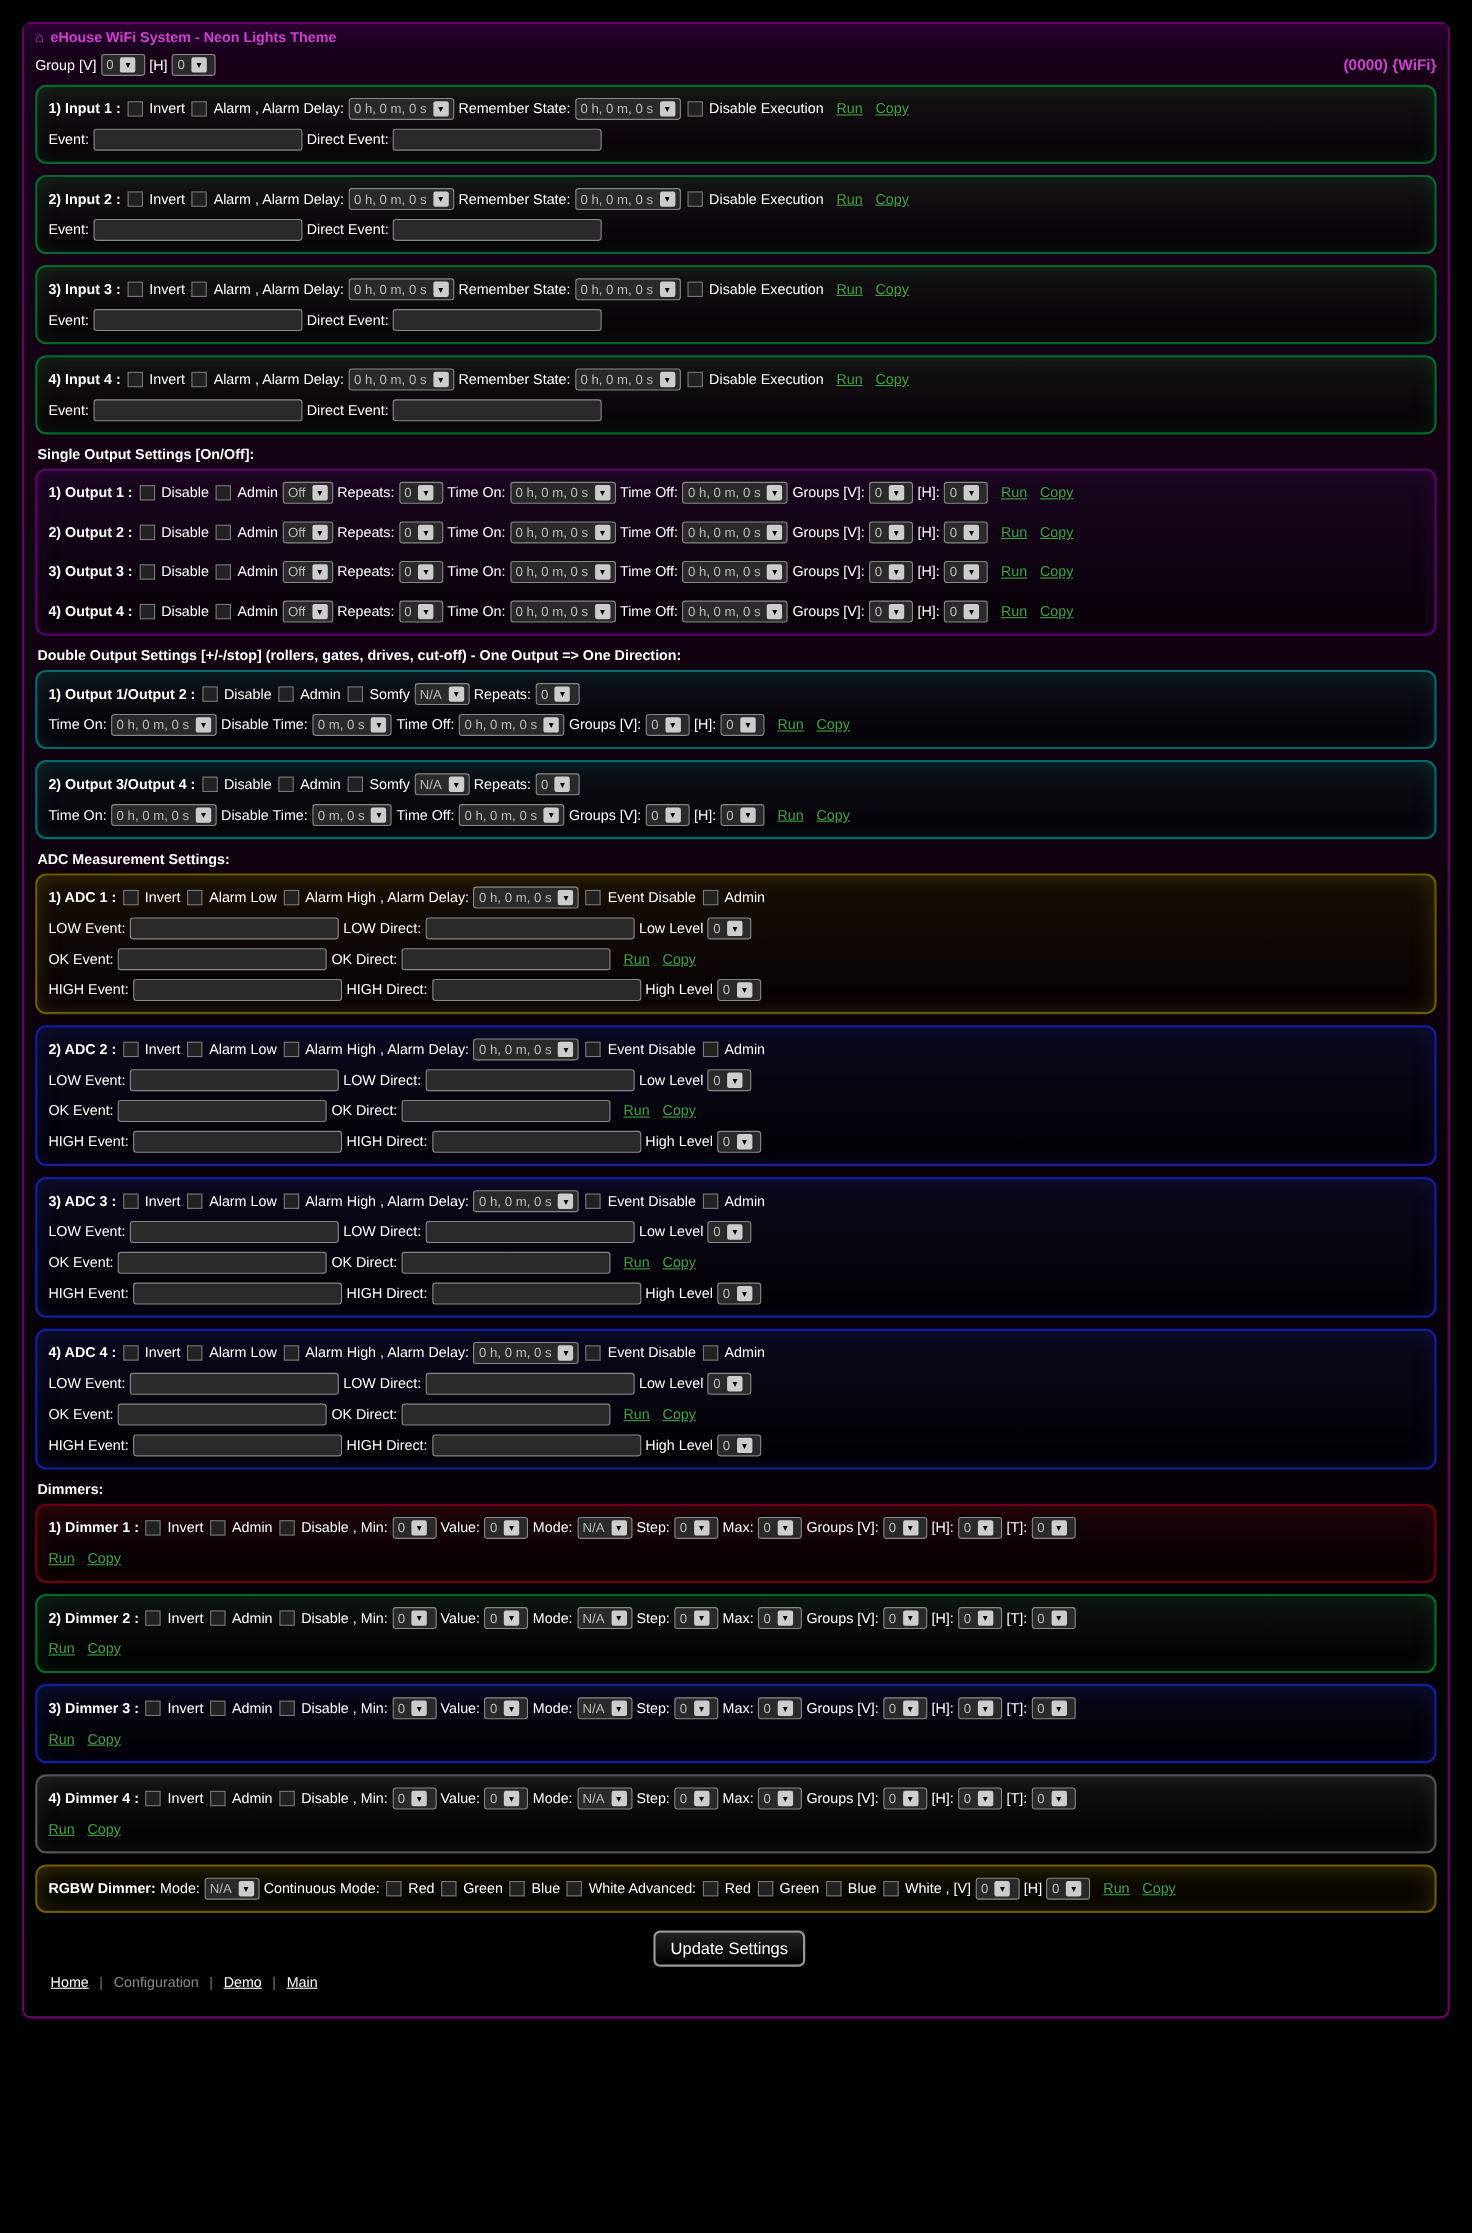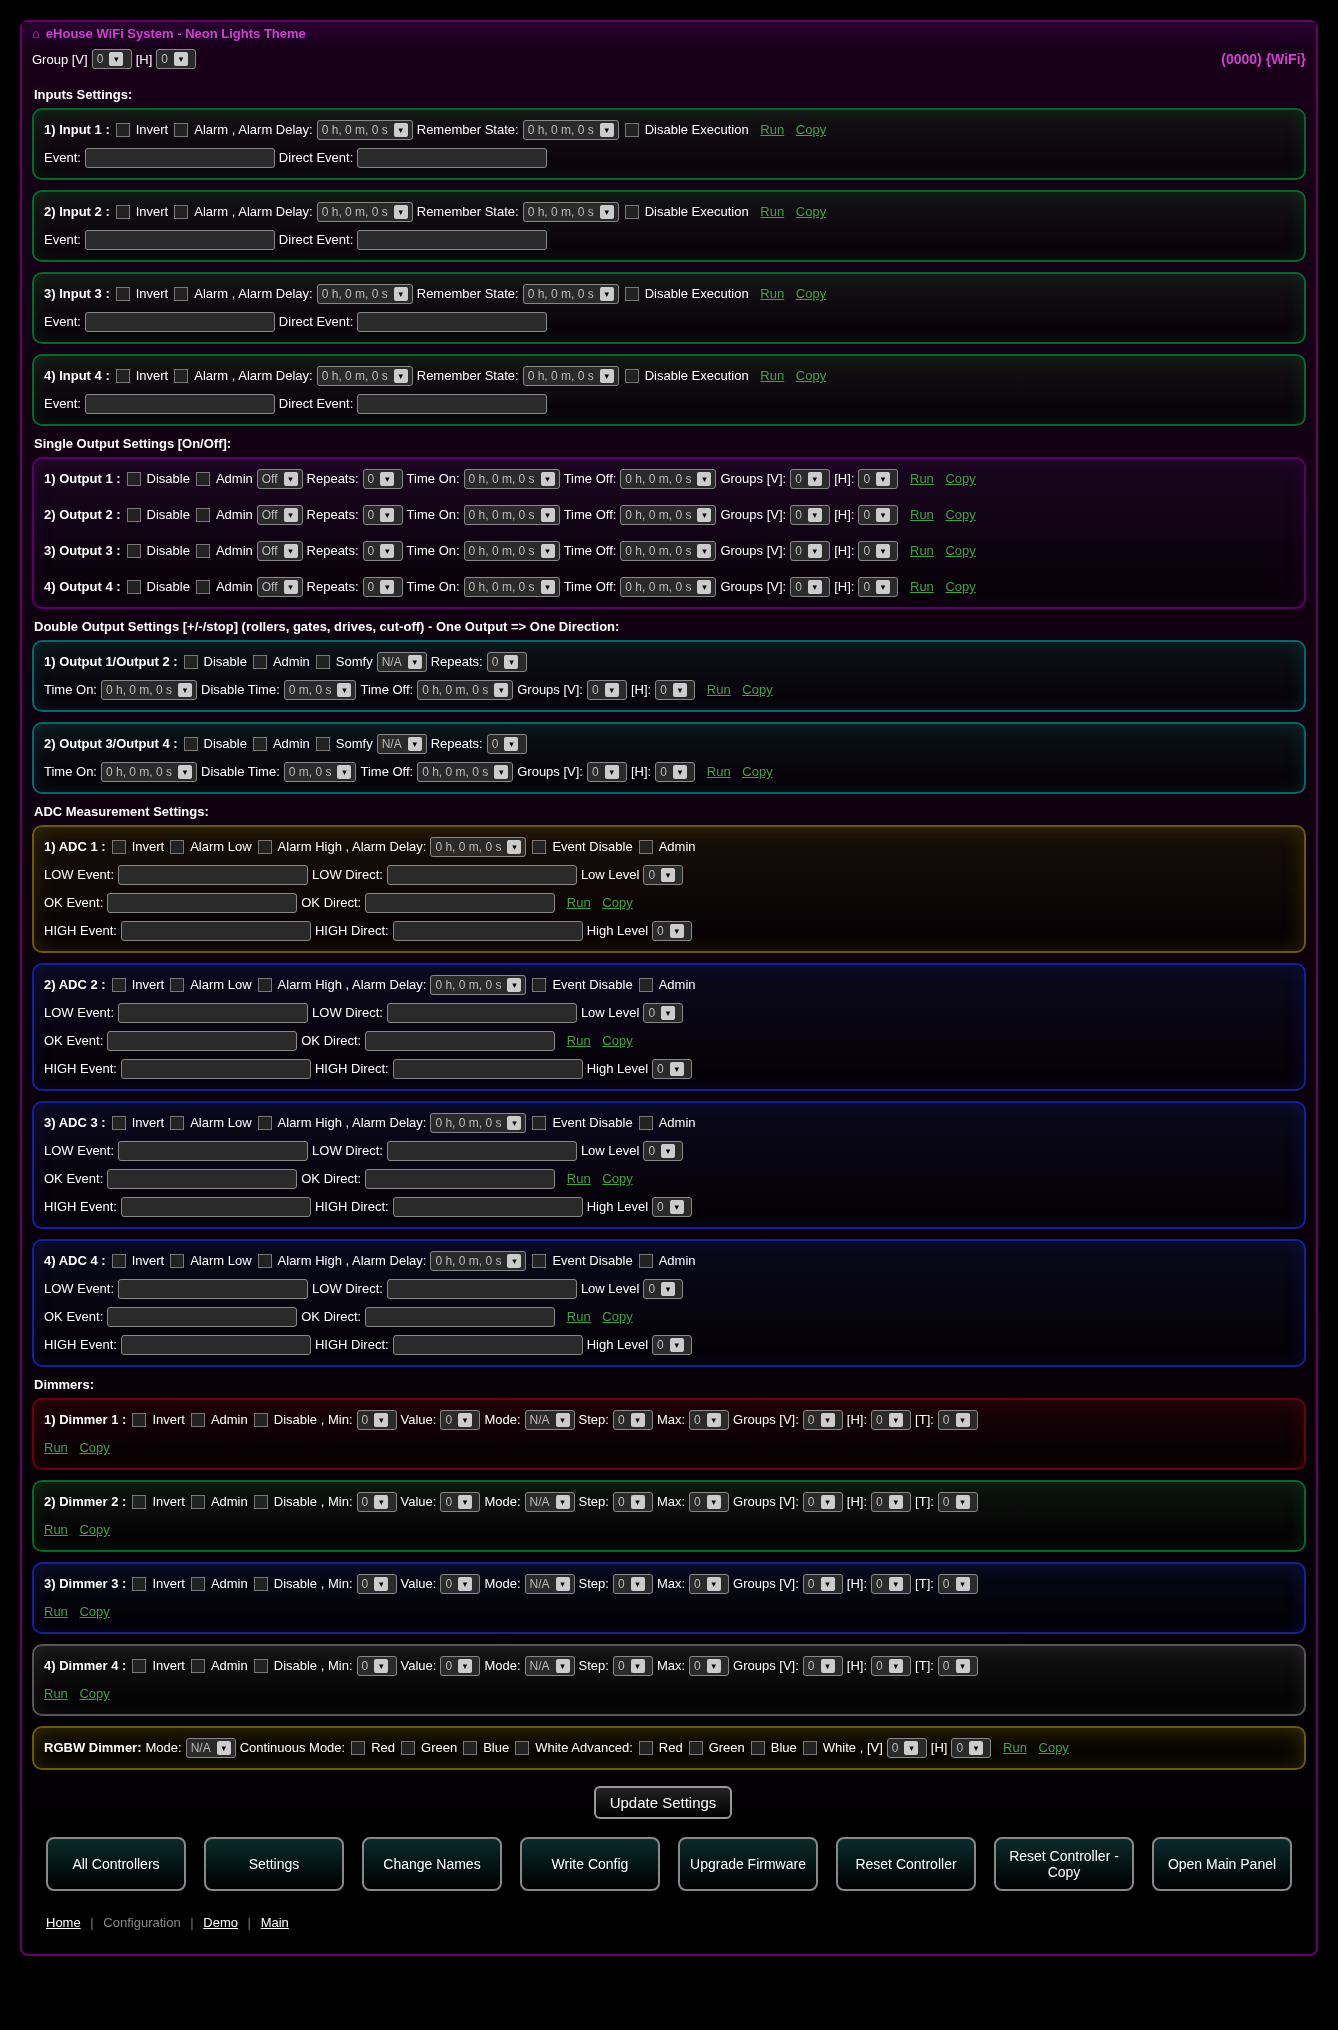--- a/index.html
+++ b/index.html
@@ -103,21 +103,20 @@
     <span class="sel">
         <span>0</span>
         <span class="arrow">▾</span>
       </span>
     <span style="flex:1"></span>
     <span class="id-label">(0000) {WiFi}</span>
   </div>
 
   <div class="content">
 
-    <div class="section-title">Inputs Settings:</div>
     <div id="inputs-host">
         <div class="panel p-green">
           <div class="row"><span class="rowlabel">1) Input 1 :</span> <input type="checkbox" style=""><span>Invert</span> <input type="checkbox" style=""><span>Alarm , Alarm Delay:</span> <span class="sel">
               <span>0 h, 0 m, 0 s</span>
               <span class="arrow">▾</span>
             </span> <span>Remember State:</span> <span class="sel">
               <span>0 h, 0 m, 0 s</span>
               <span class="arrow">▾</span>
             </span> <input type="checkbox" style=""><span>Disable Execution</span> &nbsp; <span class="link">Run</span> &nbsp; <span class="link">Copy</span></div>
           <div class="row sub">
@@ -719,30 +718,20 @@
               <span>0</span>
               <span class="arrow">▾</span>
             </span> &nbsp; <span class="link">Run</span> &nbsp; <span class="link">Copy</span></div>
         </div>
       </div>
 
     <div class="update-bar">
       <div class="update-btn">Update Settings</div>
     </div>
 
-    <div class="btnbar" id="btnbar">
-        <div class="bigbtn">All Controllers</div>
-        <div class="bigbtn">Settings</div>
-        <div class="bigbtn">Change Names</div>
-        <div class="bigbtn">Write Config</div>
-        <div class="bigbtn">Upgrade Firmware</div>
-        <div class="bigbtn">Reset Controller</div>
-        <div class="bigbtn">Reset Controller - Copy</div>
-        <div class="bigbtn">Open Main Panel</div>
-      </div>
 
     <div class="footer">
       <a>Home</a>
       <span class="sep">|</span>
       <span class="current">Configuration</span>
       <span class="sep">|</span>
       <a>Demo</a>
       <span class="sep">|</span>
       <a>Main</a>
     </div>

